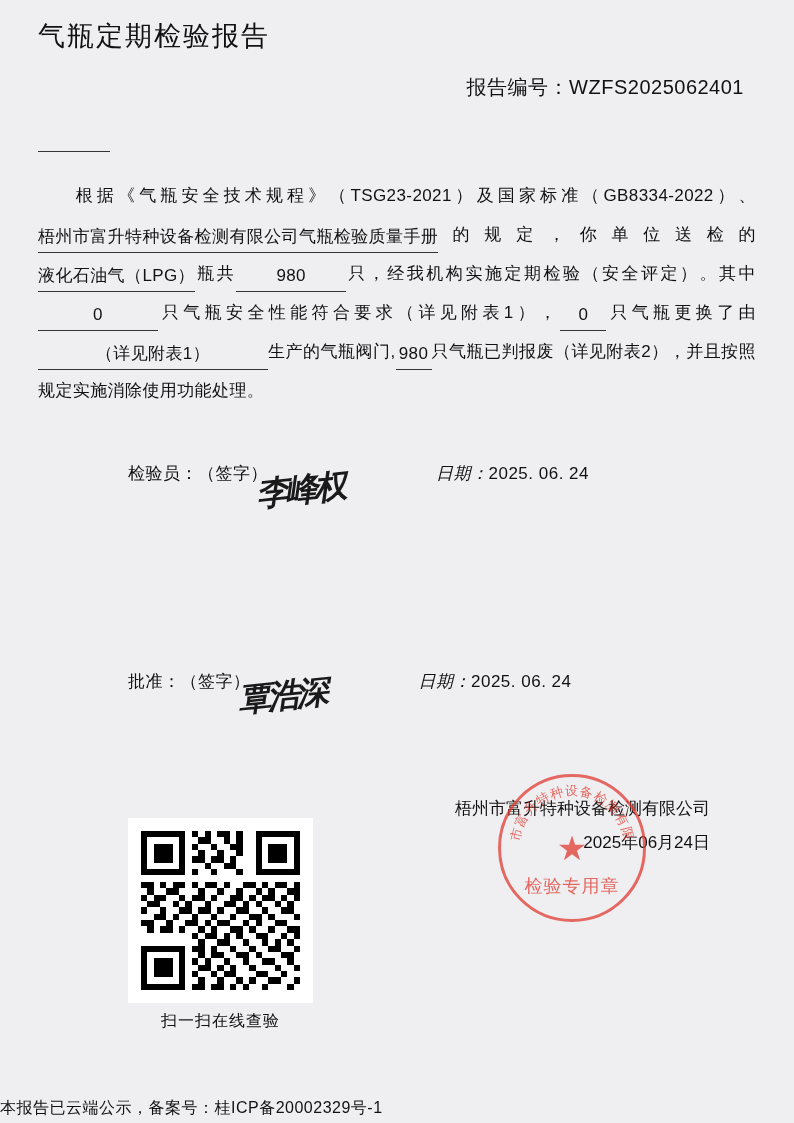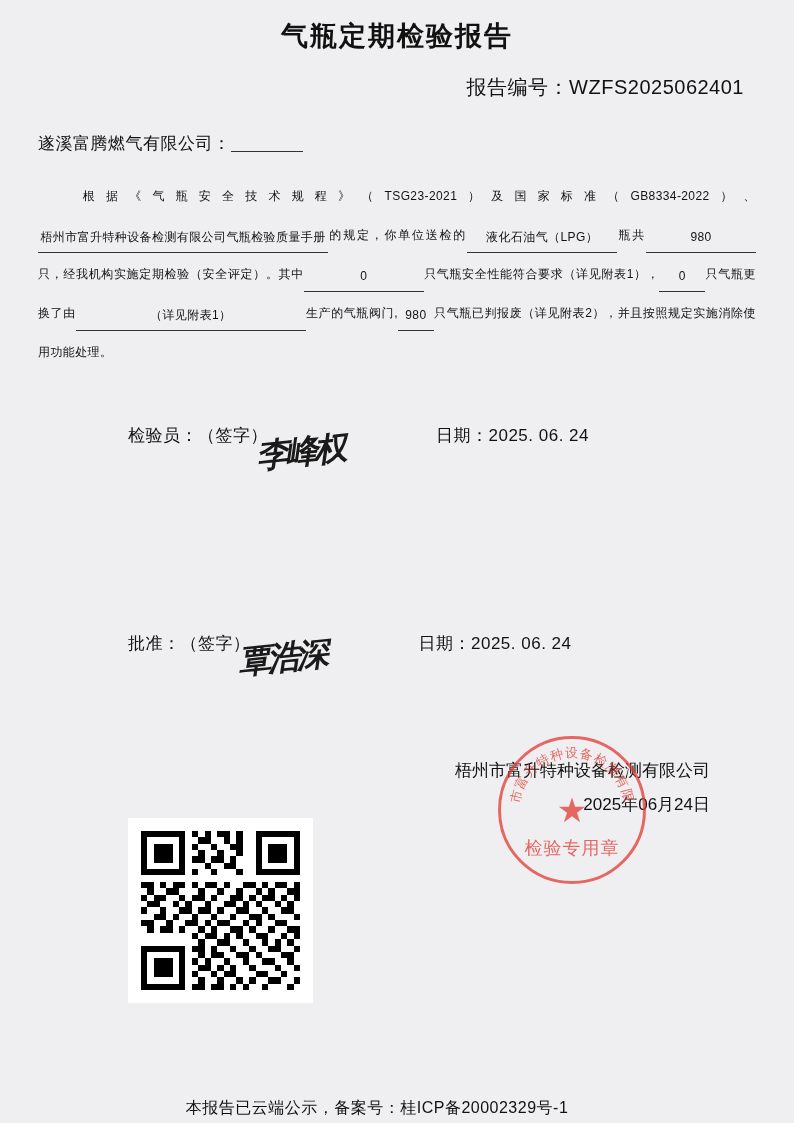--- a/index.html
+++ b/index.html
@@ -16,23 +16,23 @@
     overflow: hidden;
   }
   .page {
     position: relative;
     width: 794px;
     height: 1123px;
     box-sizing: border-box;
     padding: 0 38px;
   }
   .doc-title {
-    text-align: center;
+    text-align: left;
     font-size: 27px;
-    font-weight: bold;
+    font-weight: normal;
     letter-spacing: 2px;
     margin-top: 18px;
     font-family: "DejaVu Sans", "Liberation Sans", sans-serif;
   }
   .report-no {
     text-align: right;
     font-size: 20px;
     margin-top: 20px;
     padding-right: 12px;
     letter-spacing: 0.5px;
@@ -44,21 +44,21 @@
   }
   .addressee .u {
     display: inline-block;
     border-bottom: 1px solid #333;
     min-width: 72px;
     height: 20px;
     vertical-align: -3px;
   }
   .body-text {
     margin-top: 22px;
-    font-size: 12px;
+    font-size: 17px;
     line-height: 39px;
     text-align: justify;
     letter-spacing: 0.4px;
   }
   .body-text .indent {
     display: inline-block;
     width: 34px;
   }
   .fill {
     display: inline-block;
@@ -110,20 +110,21 @@
   .hw-approver {
     font-size: 33px;
     left: 200px;
     top: 4px;
     letter-spacing: -4px;
   }
   .date-part {
     display: inline-block;
     margin-left: 18px;
     letter-spacing: 0.5px;
+    font-style: italic;
   }
   .approve-block { margin-top: 108px; }
 
   .company-block {
     margin-top: 22px;
     text-align: right;
     font-size: 17px;
     padding-right: 46px;
     line-height: 34px;
     position: relative;
@@ -187,38 +188,38 @@
   .qr-caption {
     margin-top: 8px;
     font-size: 16px;
     letter-spacing: 1px;
   }
   .footer {
     position: absolute;
     left: 0;
     right: 40px;
     bottom: 22px;
-    text-align: center;
+    text-align: left;
     font-size: 16px;
     letter-spacing: 0.5px;
   }
 </style>
 </head>
 <body>
 
 <div class="page">
 
   <div class="doc-title">气瓶定期检验报告</div>
 
   <div class="report-no">
     <span>报告编号：</span><span>WZFS2025062401</span>
   </div>
 
   <div class="addressee">
-    <span>遂溪富腾燃气有限公司：</span><span class="u"></span>
+    <span class="u"></span>
   </div>
 
   <div class="body-text">
     <span class="indent"></span><span>根据《气瓶安全技术规程》（TSG23-2021）及国家标准（GB8334-2022）、</span><span class="fill w-manual">梧州市富升特种设备检测有限公司气瓶检验质量手册</span><span>的规定，你单位送检的</span><span class="fill w-gas">液化石油气（LPG）</span><span>瓶共</span><span class="fill w-count">980</span><span>只，经我机构实施定期检验（安全评定）。其中</span><span class="fill w-zero">0</span><span>只气瓶安全性能符合要求（详见附表1），</span><span class="fill w-zero2">0</span><span>只气瓶更换了由</span><span class="fill w-valve">（详见附表1）</span><span>生产的气瓶阀门,</span><span class="fill w-980b">980</span><span>只气瓶已判报废（详见附表2），并且按照规定实施消除使用功能处理。</span>
   </div>
 
   <div class="sig-block">
     <div class="sig-row">
       <span class="sig-label">检验员：（签字）</span><span class="sig-name"></span><span class="date-part">日期：</span><span>2025. 06. 24</span>
       <span class="handwrite hw-inspector">李峰权</span>
@@ -409,17 +410,18 @@
             <rect x="26" y="25" width="1" height="1"></rect>
           <rect x="10" y="26" width="2" height="1"></rect>
             <rect x="13" y="26" width="2" height="1"></rect>
             <rect x="16" y="26" width="1" height="1"></rect>
             <rect x="18" y="26" width="1" height="1"></rect>
             <rect x="21" y="26" width="1" height="1"></rect>
             <rect x="25" y="26" width="1" height="1"></rect>
         </g>
       </svg>
     </div>
+    <div class="qr-caption">扫一扫在线查验</div>
   </div>
 
   <div class="footer">本报告已云端公示，备案号：桂ICP备20002329号-1</div>
 
 </div>
 
 </body></html>

